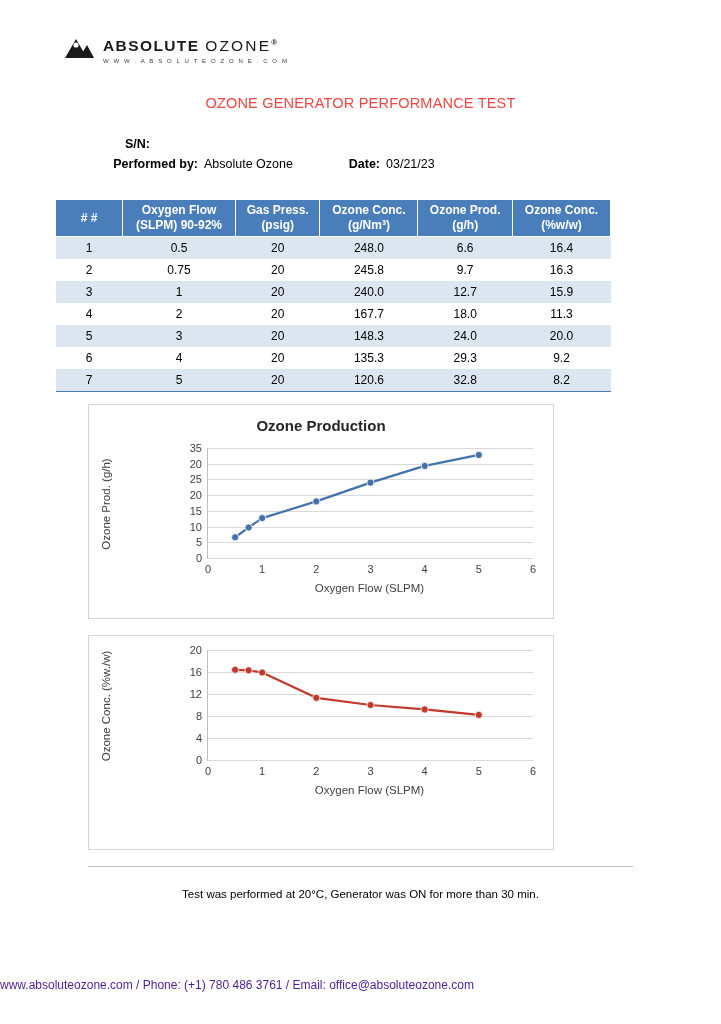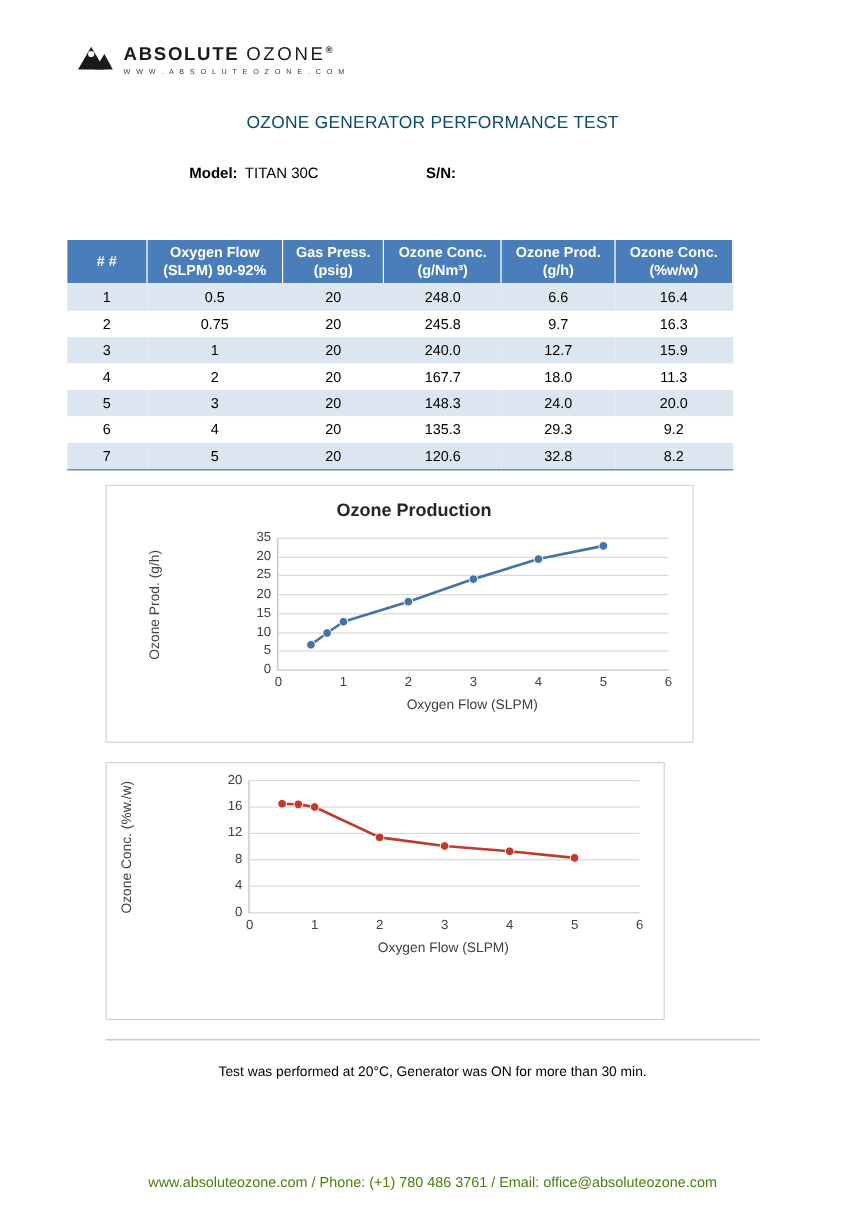--- a/index.html
+++ b/index.html
@@ -62,21 +62,21 @@
 
   
   .doc-title {
     position: absolute;
     top: 95px;
     left: 0;
     width: 721px;
     text-align: center;
     font-size: 14.5px;
     letter-spacing: 0.2px;
-    color: #0c4a6e;
+    color: #ef4444;
   }
 
   
   .meta {
     position: absolute;
     top: 134px;
     left: 110px;
     width: 500px;
     font-size: 12.5px;
     line-height: 20px;
@@ -127,21 +127,21 @@
   .col-idx { width: 58px; }
 
   
   .chart-panel {
     position: absolute;
     left: 88px;
     width: 464px;
     background: #ffffff;
     border: 1px solid #d4d4d4;
   }
-  #chart-production { top: 404px; height: 213px; padding-left: 24px; }
+  #chart-production { top: 404px; height: 213px; }
   #chart-concentration { top: 635px; height: 213px; }
 
   .chart-title {
     text-align: center;
     font-size: 15px;
     font-weight: bold;
     color: #262626;
     margin-top: 12px;
   }
   .plot-wrap {
@@ -230,23 +230,22 @@
     text-align: center;
     font-size: 11.5px;
     line-height: 20px;
     color: #000;
   }
   .footer {
     position: absolute;
     left: 0;
     top: 978px;
     width: 721px;
-    text-align: center;
     font-size: 12px;
-    color: #4d7c0f;
+    color: #4c1d95;
   }
 </style>
 </head>
 <body>
 
 <div class="logo-block">
   <svg class="logo-mark" viewBox="0 0 32 26">
     <path d="M2 22 L13 3 L24 22 Z" fill="#1a1a1a"></path>
     <circle cx="13" cy="9" r="2.6" fill="#ffffff"></circle>
     <path d="M16 22 L24 9 L31 22 Z" fill="#1a1a1a"></path>
@@ -257,27 +256,33 @@
       <span class="lt-light">OZONE</span><sup>®</sup>
     </div>
     <div class="logo-sub">W W W . A B S O L U T E O Z O N E . C O M</div>
   </div>
 </div>
 
 <div class="doc-title">OZONE GENERATOR PERFORMANCE TEST</div>
 
 <div class="meta">
   <div class="meta-row">
-    <div class="meta-cell left">
-      <span class="mk">Model:</span>
-      <span class="mv">TITAN 30C</span>
-    </div>
     <div class="meta-cell right">
       <span class="mk">S/N:</span>
       <span class="mv"></span>
+    </div>
+  </div>
+  <div class="meta-row">
+    <div class="meta-cell left">
+      <span class="mk">Performed by:</span>
+      <span class="mv">Absolute Ozone</span>
+    </div>
+    <div class="meta-cell right">
+      <span class="mk">Date:</span>
+      <span class="mv">03/21/23</span>
     </div>
   </div>
 </div>
 
 <table class="data-table">
   <thead>
     <tr id="table-head-row">
         <th class="col-idx"><span># #</span></th>
         <th><span>Oxygen Flow</span><span class="th-l2">(SLPM) 90-92%</span></th>
         <th><span>Gas Press.</span><span class="th-l2">(psig)</span></th>

